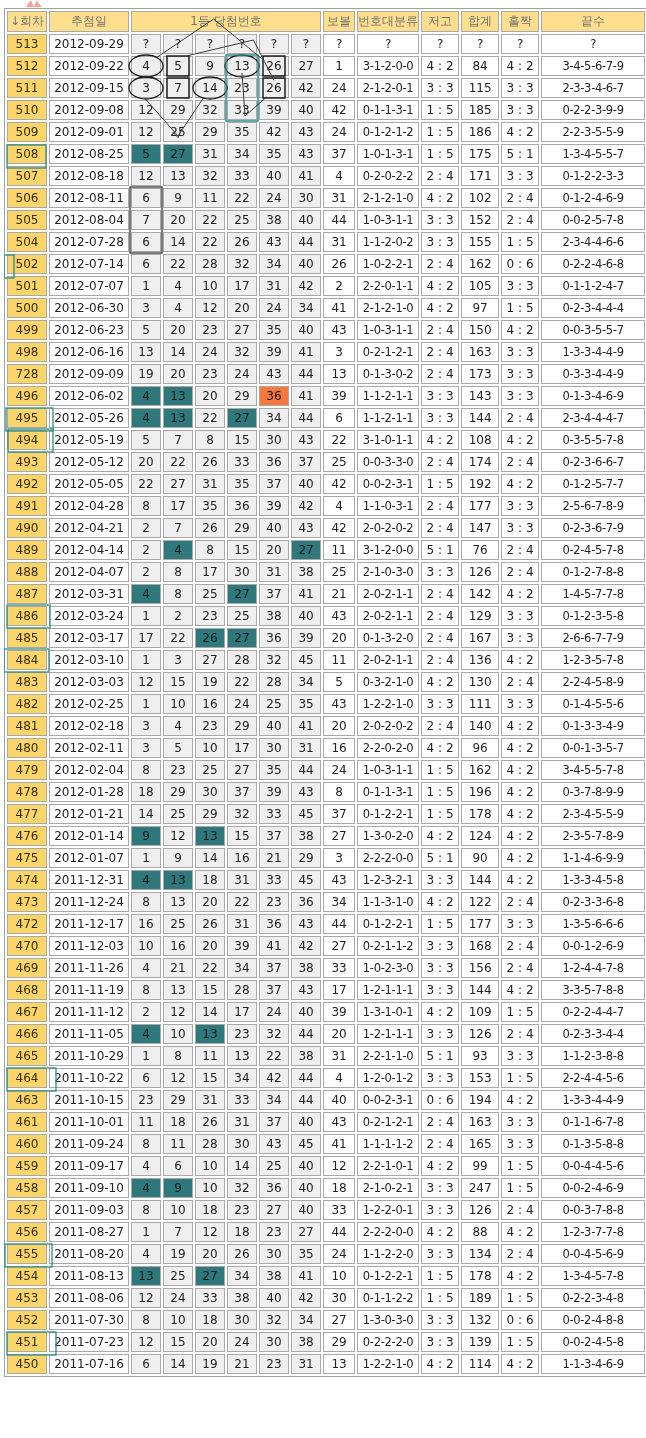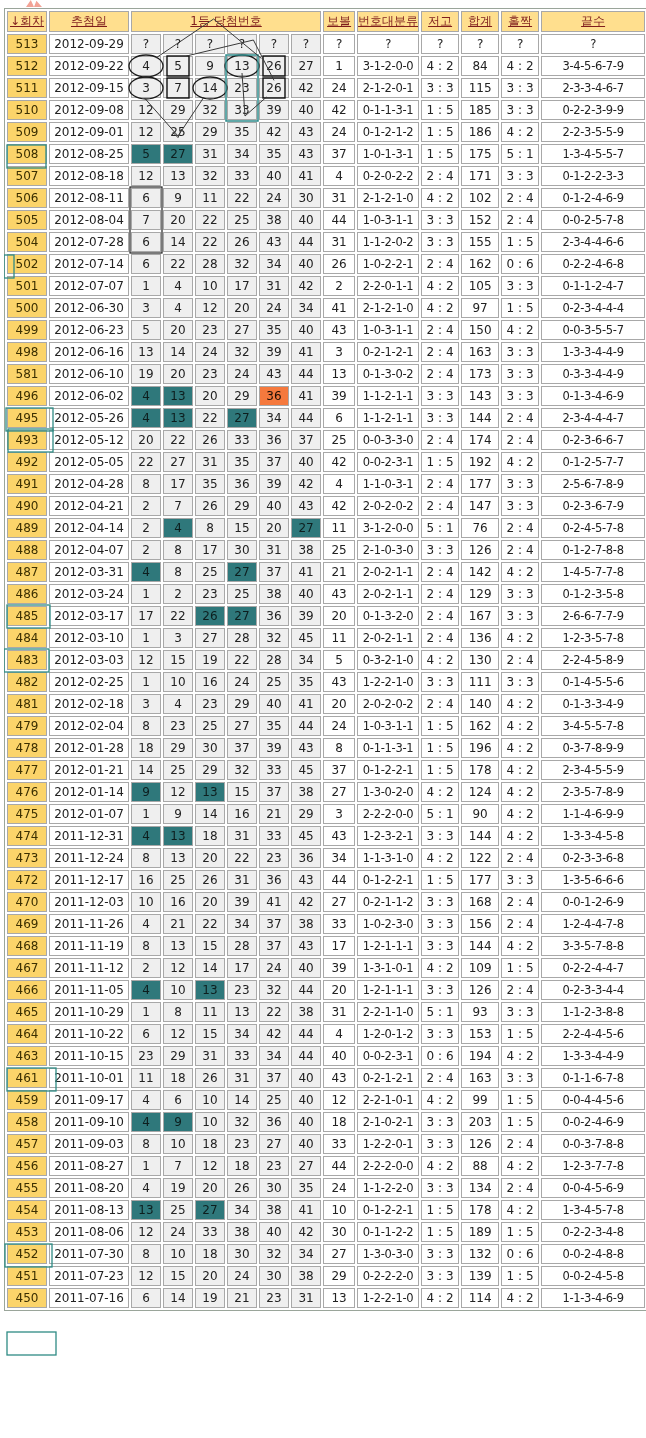--- a/index.html
+++ b/index.html
@@ -5,21 +5,21 @@
   html,body{margin:0;padding:0;background:#fff;}
   #stage{position:relative;width:646px;height:1438px;background:#fff;overflow:hidden;
          font-family:"DejaVu Sans","Liberation Sans",sans-serif;}
   #cursor-fragment{position:absolute;left:26px;top:0;width:16px;height:7px;background:#F2A396;
          clip-path:polygon(0 100%,30% 0,50% 100%,65% 10%,100% 100%);}
   #tablewrap{position:absolute;left:4px;top:8px;}
   table{border-collapse:separate;border-spacing:2px;table-layout:fixed;width:640px;
         background:#fff;border:1px solid #9aa59a;}
   th,td{border:1px solid #A8A8A8;padding:0;text-align:center;overflow:hidden;white-space:nowrap;
         font-size:12px;color:#222;height:18px;line-height:18px;font-weight:normal;}
-  th{background:#FFDF8E;height:19px;line-height:19px;color:#7f1d1d;text-decoration:underline;}
+  th{background:#FFDF8E;height:19px;line-height:19px;color:#737373;}
   td.round{background:#FBD46A;color:#3b2f00;}
   td.num{background:#EFEFEF;}
   td.teal{background:#2F787B;color:#0d1e1e;}
   td.orange{background:#F5793D;color:#1c0d05;}
   td.cls,td.tail{font-size:11.5px;letter-spacing:-0.3px;}
   col.c-round{width:40px}col.c-date{width:80px}col.c-num{width:30px}
   col.c-bonus{width:32px}col.c-cls{width:62px}col.c-lh{width:38px}
   col.c-sum{width:38px}col.c-oe{width:38px}col.c-tail{width:104px}
   #overlay{position:absolute;left:0;top:0;pointer-events:none;}
 </style>
@@ -294,22 +294,22 @@
             <td class="num">39</td>
             <td class="num">41</td>
             <td>3</td>
             <td class="cls">0-2-1-2-1</td>
             <td>2 : 4</td>
             <td>163</td>
             <td>3 : 3</td>
             <td class="tail">1-3-3-4-4-9</td>
           </tr>
           <tr>
-            <td class="round">581</td>
-            <td>2012-06-10</td>
+            <td class="round">728</td>
+            <td>2012-09-09</td>
             <td class="num">19</td>
             <td class="num">20</td>
             <td class="num">23</td>
             <td class="num">24</td>
             <td class="num">43</td>
             <td class="num">44</td>
             <td>13</td>
             <td class="cls">0-1-3-0-2</td>
             <td>2 : 4</td>
             <td>173</td>
@@ -342,20 +342,36 @@
             <td class="num">34</td>
             <td class="num">44</td>
             <td>6</td>
             <td class="cls">1-1-2-1-1</td>
             <td>3 : 3</td>
             <td>144</td>
             <td>2 : 4</td>
             <td class="tail">2-3-4-4-4-7</td>
           </tr>
           <tr>
+            <td class="round">494</td>
+            <td>2012-05-19</td>
+            <td class="num">5</td>
+            <td class="num">7</td>
+            <td class="num">8</td>
+            <td class="num">15</td>
+            <td class="num">30</td>
+            <td class="num">43</td>
+            <td>22</td>
+            <td class="cls">3-1-0-1-1</td>
+            <td>4 : 2</td>
+            <td>108</td>
+            <td>4 : 2</td>
+            <td class="tail">0-3-5-5-7-8</td>
+          </tr>
+          <tr>
             <td class="round">493</td>
             <td>2012-05-12</td>
             <td class="num">20</td>
             <td class="num">22</td>
             <td class="num">26</td>
             <td class="num">33</td>
             <td class="num">36</td>
             <td class="num">37</td>
             <td>25</td>
             <td class="cls">0-0-3-3-0</td>
@@ -548,20 +564,36 @@
             <td class="num">23</td>
             <td class="num">29</td>
             <td class="num">40</td>
             <td class="num">41</td>
             <td>20</td>
             <td class="cls">2-0-2-0-2</td>
             <td>2 : 4</td>
             <td>140</td>
             <td>4 : 2</td>
             <td class="tail">0-1-3-3-4-9</td>
+          </tr>
+          <tr>
+            <td class="round">480</td>
+            <td>2012-02-11</td>
+            <td class="num">3</td>
+            <td class="num">5</td>
+            <td class="num">10</td>
+            <td class="num">17</td>
+            <td class="num">30</td>
+            <td class="num">31</td>
+            <td>16</td>
+            <td class="cls">2-2-0-2-0</td>
+            <td>4 : 2</td>
+            <td>96</td>
+            <td>4 : 2</td>
+            <td class="tail">0-0-1-3-5-7</td>
           </tr>
           <tr>
             <td class="round">479</td>
             <td>2012-02-04</td>
             <td class="num">8</td>
             <td class="num">23</td>
             <td class="num">25</td>
             <td class="num">27</td>
             <td class="num">35</td>
             <td class="num">44</td>
@@ -822,20 +854,36 @@
             <td class="num">37</td>
             <td class="num">40</td>
             <td>43</td>
             <td class="cls">0-2-1-2-1</td>
             <td>2 : 4</td>
             <td>163</td>
             <td>3 : 3</td>
             <td class="tail">0-1-1-6-7-8</td>
           </tr>
           <tr>
+            <td class="round">460</td>
+            <td>2011-09-24</td>
+            <td class="num">8</td>
+            <td class="num">11</td>
+            <td class="num">28</td>
+            <td class="num">30</td>
+            <td class="num">43</td>
+            <td class="num">45</td>
+            <td>41</td>
+            <td class="cls">1-1-1-1-2</td>
+            <td>2 : 4</td>
+            <td>165</td>
+            <td>3 : 3</td>
+            <td class="tail">0-1-3-5-8-8</td>
+          </tr>
+          <tr>
             <td class="round">459</td>
             <td>2011-09-17</td>
             <td class="num">4</td>
             <td class="num">6</td>
             <td class="num">10</td>
             <td class="num">14</td>
             <td class="num">25</td>
             <td class="num">40</td>
             <td>12</td>
             <td class="cls">2-2-1-0-1</td>
@@ -849,21 +897,21 @@
             <td>2011-09-10</td>
             <td class="num teal">4</td>
             <td class="num teal">9</td>
             <td class="num">10</td>
             <td class="num">32</td>
             <td class="num">36</td>
             <td class="num">40</td>
             <td>18</td>
             <td class="cls">2-1-0-2-1</td>
             <td>3 : 3</td>
-            <td>203</td>
+            <td>247</td>
             <td>1 : 5</td>
             <td class="tail">0-0-2-4-6-9</td>
           </tr>
           <tr>
             <td class="round">457</td>
             <td>2011-09-03</td>
             <td class="num">8</td>
             <td class="num">10</td>
             <td class="num">18</td>
             <td class="num">23</td>

